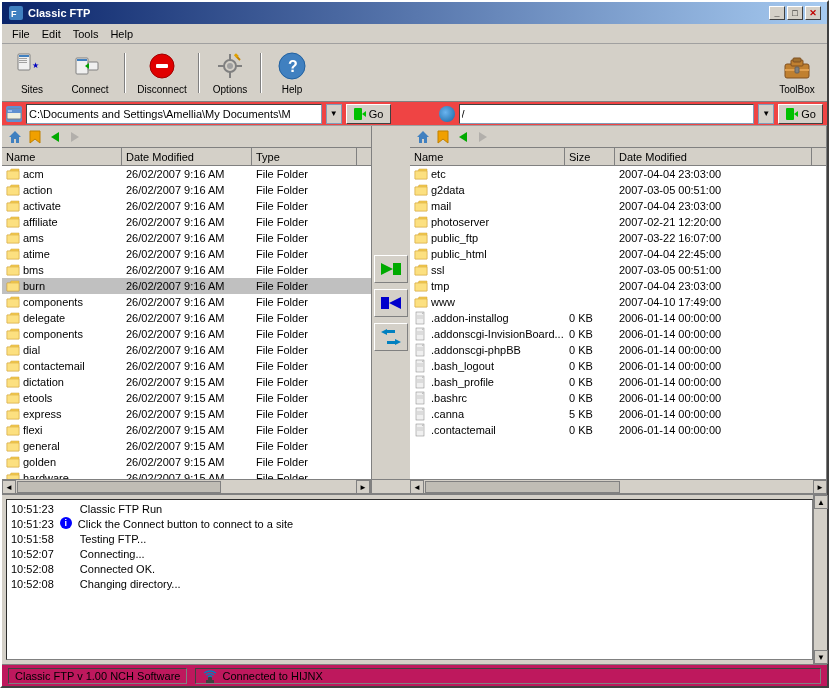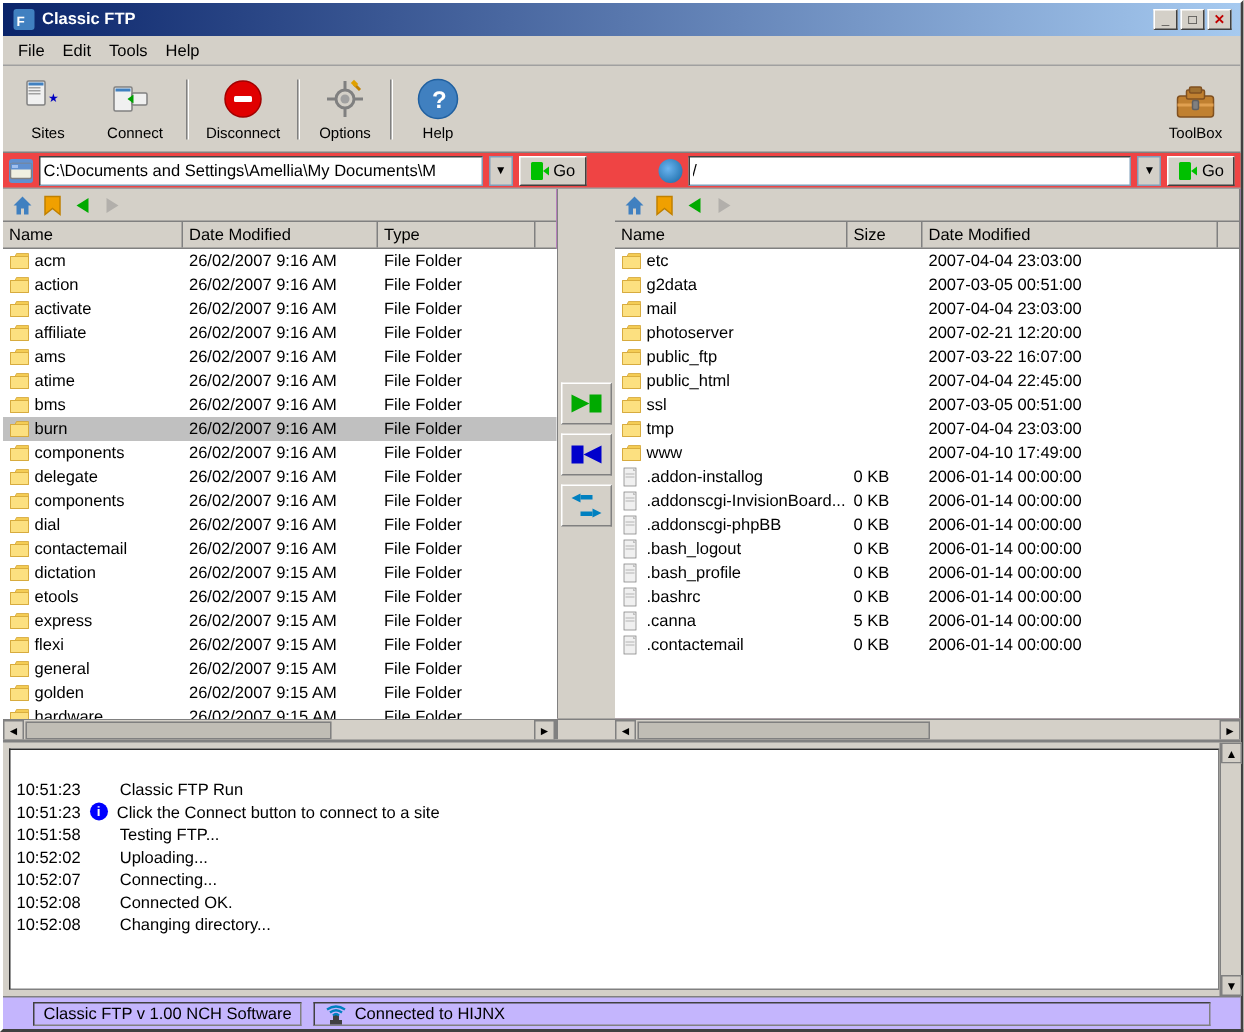--- a/index.html
+++ b/index.html
@@ -267,44 +267,44 @@
       border-left-color: #fff;
       cursor: pointer;
       display: flex;
       align-items: center;
       justify-content: center;
     }
     .log-panel {
       flex: 1;
       background: white;
       overflow-y: auto;
-      padding: 20px 4px;
+      padding: 2px 4px;
     }
     .log-panel::-webkit-scrollbar { width: 14px; }
     .log-panel::-webkit-scrollbar-track { background: #d4d0c8; }
     .log-panel::-webkit-scrollbar-thumb {
       background: #c0bdb5;
       border: 1px solid #808080;
     }
     .log-entry {
       display: flex;
       align-items: flex-start;
       gap: 6px;
       font-size: 11px;
       line-height: 15px;
     }
     .log-time { color: #000; white-space: nowrap; }
     .log-text { color: #000; }
     .status-bar {
       height: 22px;
-      background: #c4b5fd;
+      background: #be185d;
       border-top: 1px solid #808080;
       display: flex;
       align-items: center;
-      padding: 0 20px;
+      padding: 0 6px;
       font-size: 11px;
       flex-shrink: 0;
       gap: 8px;
     }
     .status-section {
       display: flex;
       align-items: center;
       gap: 4px;
       border: 1px solid #808080;
       border-top-color: #404040;
@@ -1227,25 +1227,20 @@
     <span class="log-time">10:51:23</span>
     <span class="info-icon">i</span>
     <span class="log-text">Click the Connect button to connect to a site</span>
   </div>
           <div class="log-entry">
     <span class="log-time">10:51:58</span>
     <span style="width:14px; display:inline-block;"></span>
     <span class="log-text">Testing FTP...</span>
   </div>
           <div class="log-entry">
-    <span class="log-time">10:52:02</span>
-    <span style="width:14px; display:inline-block;"></span>
-    <span class="log-text">Uploading...</span>
-  </div>
-          <div class="log-entry">
     <span class="log-time">10:52:07</span>
     <span style="width:14px; display:inline-block;"></span>
     <span class="log-text">Connecting...</span>
   </div>
           <div class="log-entry">
     <span class="log-time">10:52:08</span>
     <span style="width:14px; display:inline-block;"></span>
     <span class="log-text">Connected OK.</span>
   </div>
           <div class="log-entry">

